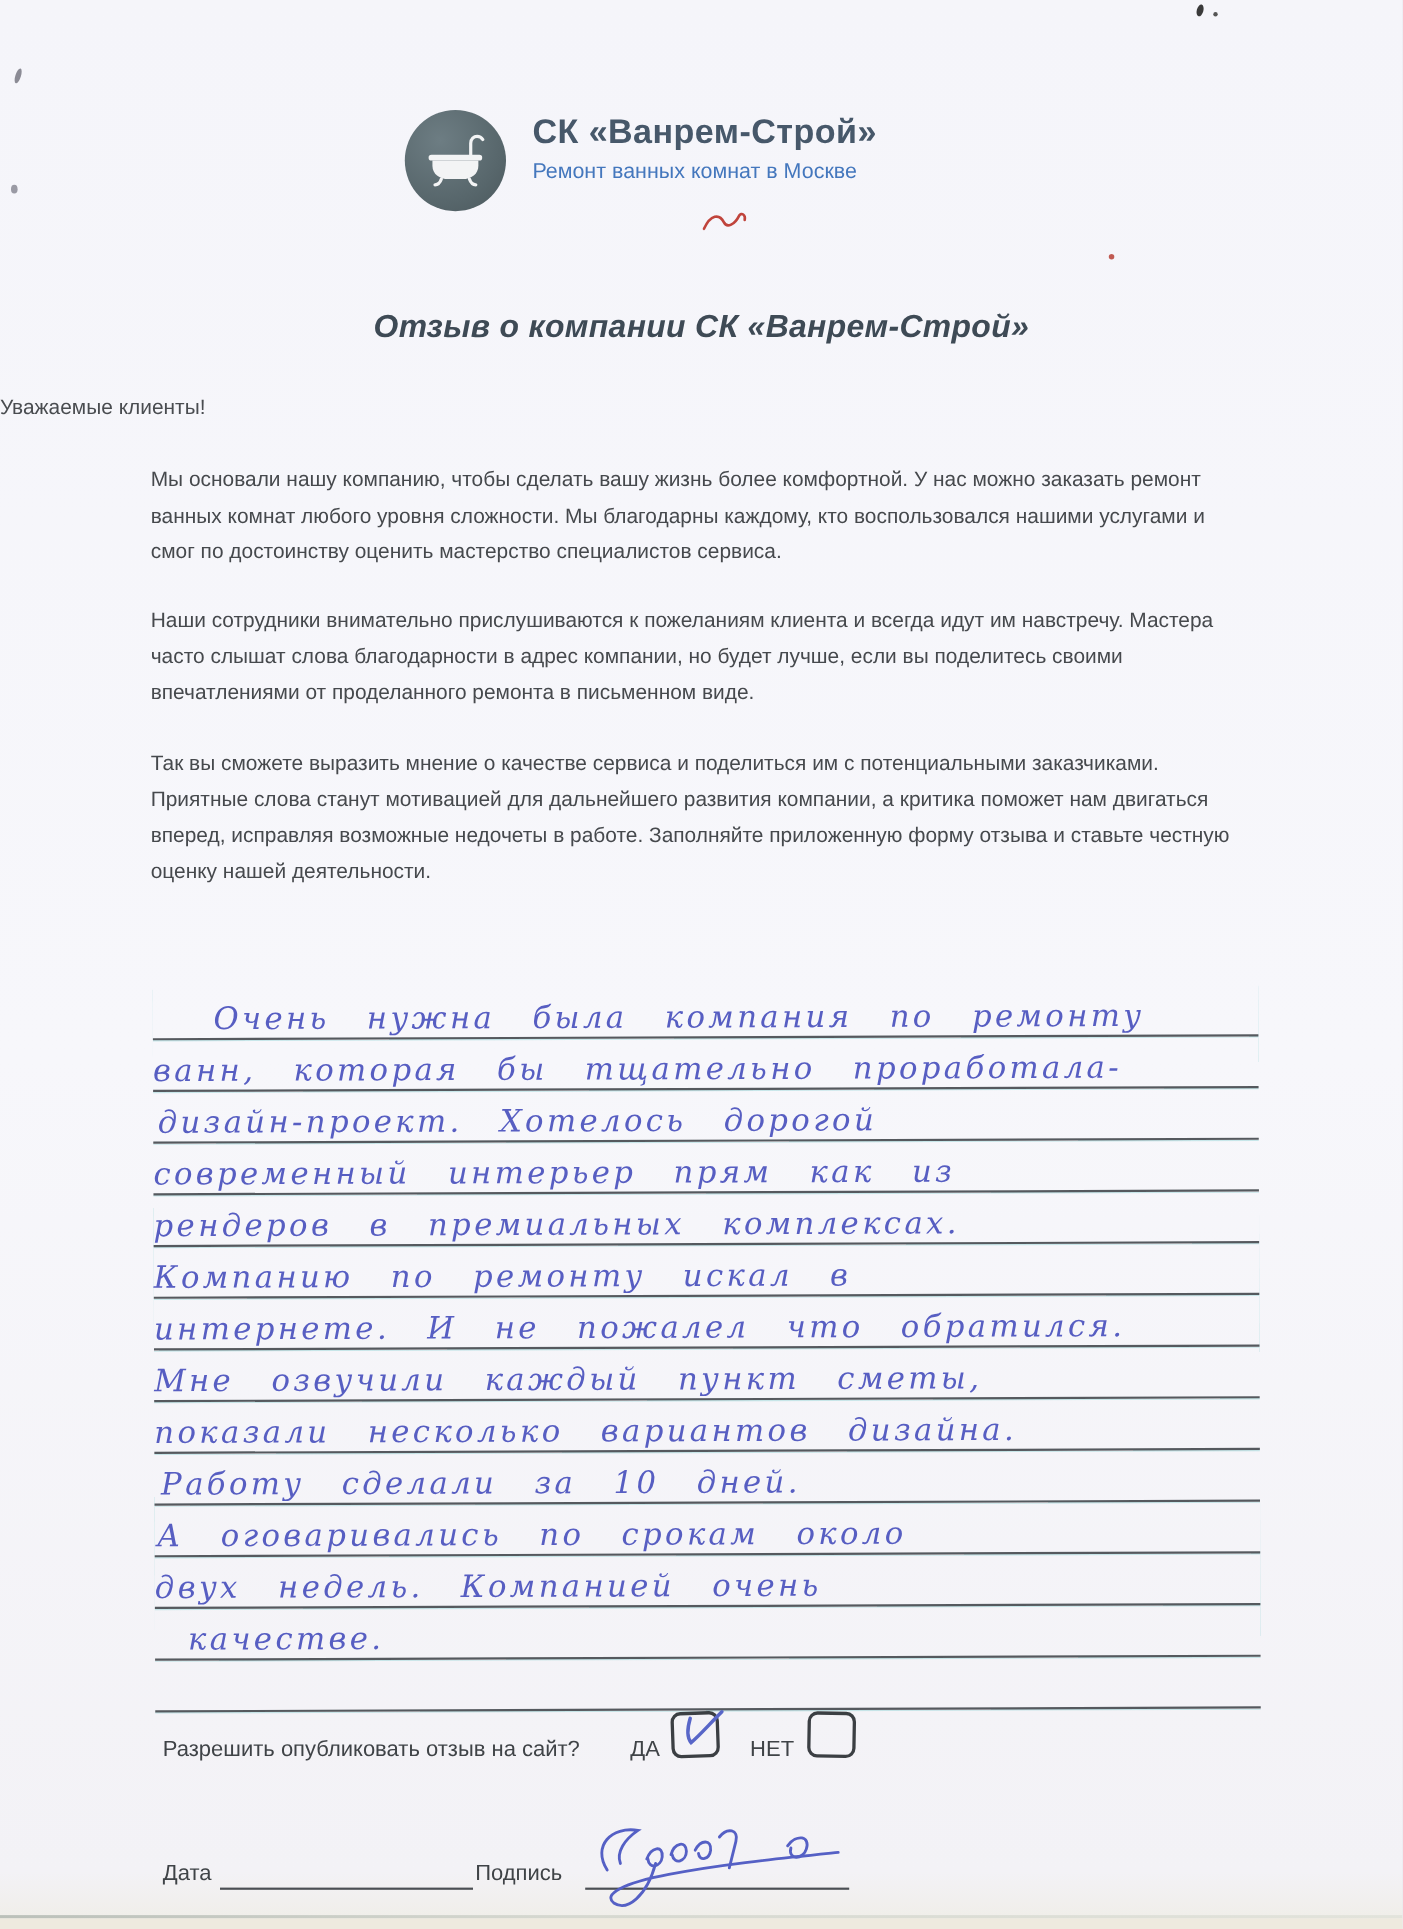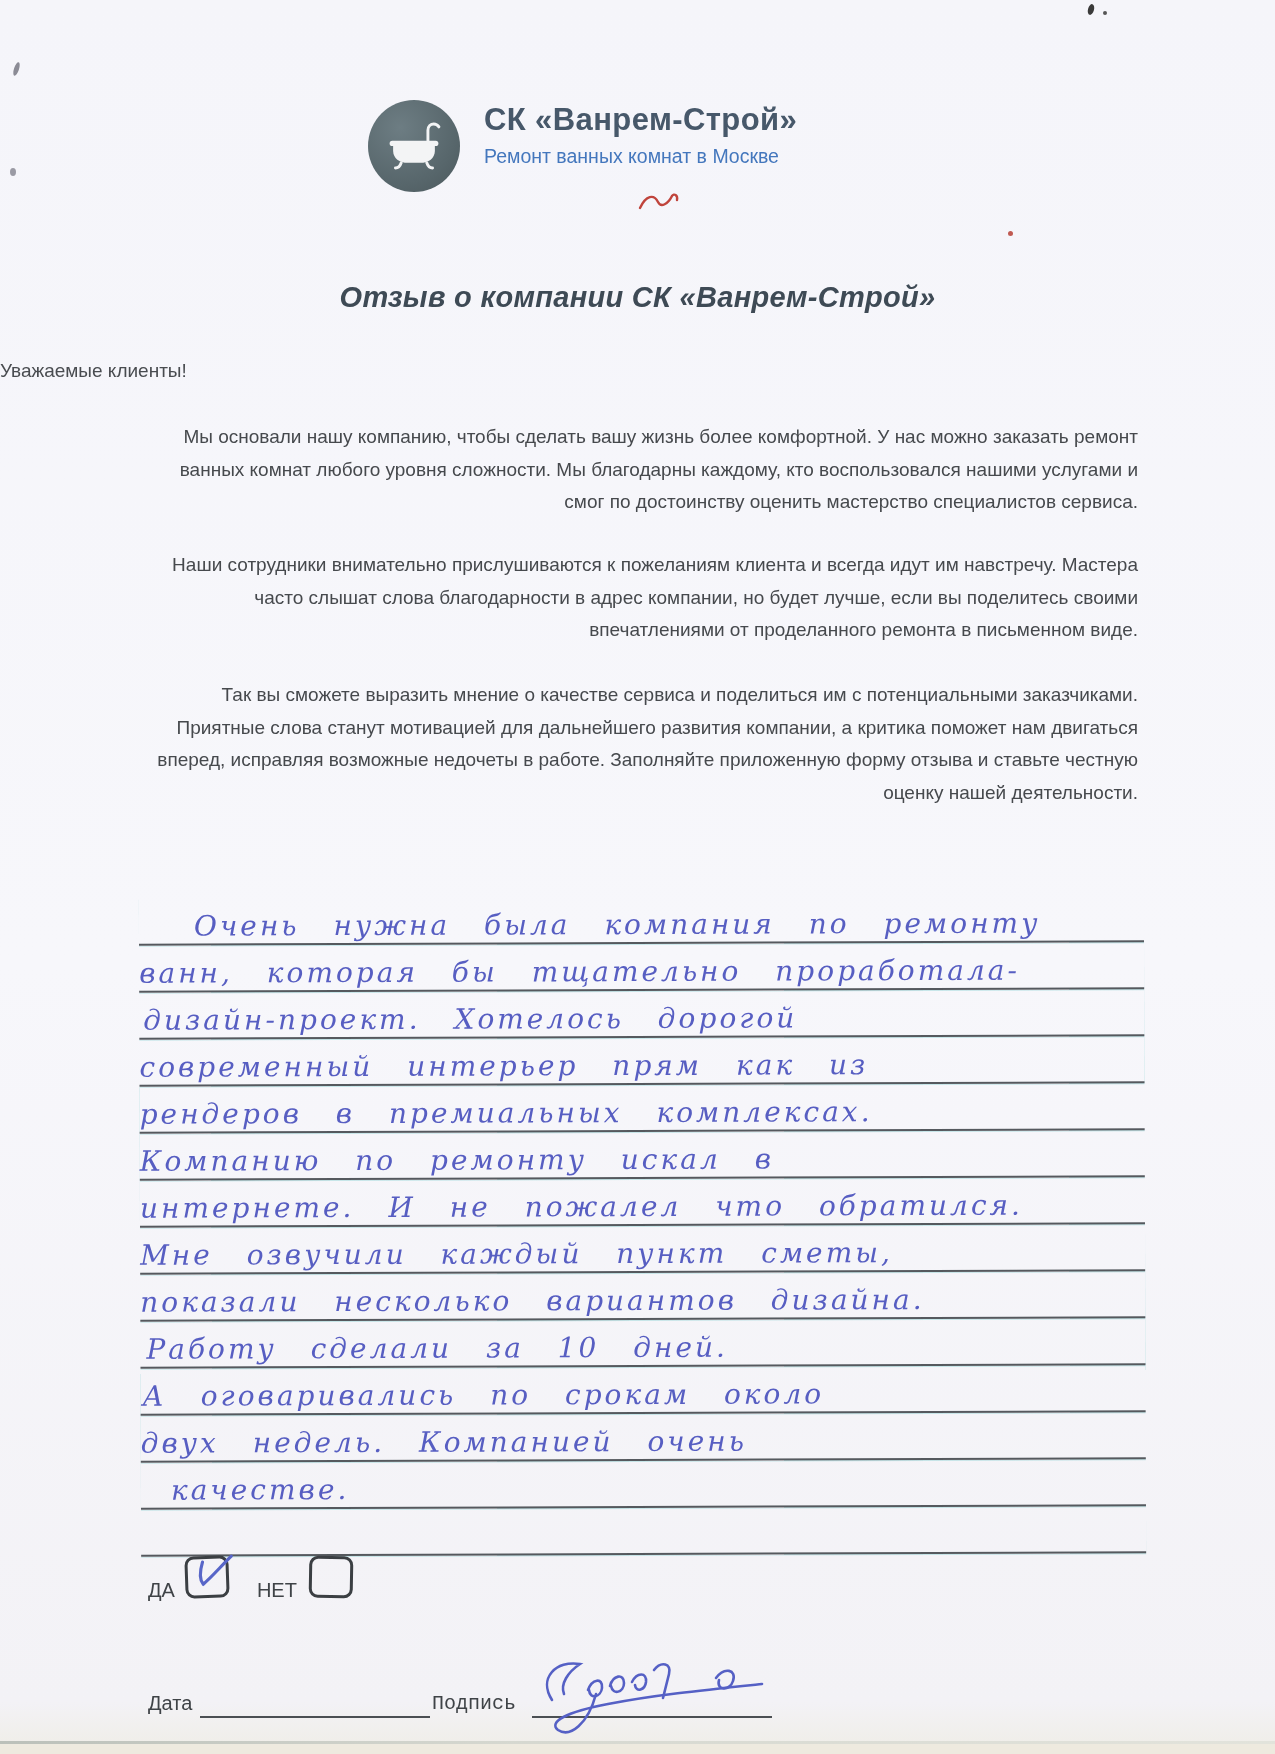--- a/index.html
+++ b/index.html
@@ -16,21 +16,21 @@
     display:flex;align-items:center;justify-content:center;
   }
   .logo-text{padding-top:2px;}
   .company-name{font-size:31px;font-weight:bold;letter-spacing:.4px;}
   .company-tagline{font-size:19.5px;margin-top:7px;}
   
   .title{position:absolute;top:262px;left:0;width:100%;text-align:center;
     font-size:29px;font-weight:bold;color:#3e4a55;letter-spacing:.3px;font-style:italic;}
   .greeting{position:absolute;top:360px;left:0;width:100%;text-align:left;
     font-size:19px;color:#494c50;}
-  .para{position:absolute;left:137px;width:1001px;margin:0;text-align:right;
+  .para{position:absolute;left:137px;width:1001px;margin:0;text-align:left;
     font-size:19px;line-height:32.5px;color:#46494d;}
   .p1{top:421px;} .p2{top:549px;} .p3{top:679px;}
   .signoff{position:absolute;top:841px;left:0;width:100%;text-align:center;
     font-size:19px;color:#46494d;}
   
   .review{position:absolute;top:897px;left:140px;width:1005px;transform:rotate(-.2deg);}
   .hand-line{position:relative;height:45px;border-bottom:2px solid #55595e;
     box-shadow:0 1px 0 rgba(80,190,190,.28);}
   .hand-text{position:absolute;bottom:1px;left:0;white-space:nowrap;
     font-family:"DejaVu Serif",serif;font-style:italic;
@@ -49,21 +49,21 @@
     display:inline-block;position:relative;background:transparent;}
   .yes-box{margin-left:10px;margin-right:28px;transform:translateY(-13px) rotate(-2deg);}
   .no-box{margin-left:12px;transform:translateY(-13px) rotate(1deg);}
   .check-svg{position:absolute;left:0;top:0;overflow:visible;}
   
   .footer-row{position:absolute;top:1682px;left:148px;width:1000px;height:60px;
     font-size:20px;color:#3f4347;}
   .date-label{position:absolute;left:0;top:10px;}
   .date-line{position:absolute;left:52px;top:0;width:230px;height:34px;
     border-bottom:2px solid #4b4f53;}
-  .sig-label{position:absolute;left:284px;top:10px;font-family:Liberation Mono, monospace;}
+  .sig-label{position:absolute;left:284px;top:10px;}
   .sig-line{position:absolute;left:384px;top:0;width:240px;height:34px;
     border-bottom:2px solid #4b4f53;}
   .signature-svg{position:absolute;left:356px;top:-34px;overflow:visible;}
   
   .speck{position:absolute;border-radius:50%;}
   .sp1{left:1088px;top:4px;width:6px;height:11px;background:#3a3a3a;transform:rotate(15deg);}
   .sp2{left:1103px;top:11px;width:4px;height:4px;background:#555;}
   .sp3{left:14px;top:62px;width:5px;height:14px;background:#8b8b95;transform:rotate(18deg);}
   .sp4{left:10px;top:168px;width:6px;height:8px;background:#9a9aa4;}
   .sp5{left:1008px;top:231px;width:5px;height:5px;background:#c05a52;}
@@ -141,20 +141,21 @@
       </div>
     <div class="hand-line">
         <span class="hand-text">качестве.</span>
       </div>
     <div class="hand-line">
         <span class="hand-text"></span>
       </div>
   </div>
 
   <div class="publish-row">
+    <span class="publish-q">Разрешить опубликовать отзыв на сайт?</span>
     <span class="yn-label">ДА</span>
     <span class="checkbox yes-box">
       <svg class="check-svg" width="38" height="36" viewBox="0 0 38 36">
         <path d="M15 3 C12 12 11 20 15 25 C23 19 33 8 44 -2" stroke="#5866c8" stroke-width="3.2" fill="none" stroke-linecap="round"></path>
       </svg>
     </span>
     <span class="yn-label">НЕТ</span>
     <span class="checkbox no-box"></span>
   </div>
 

